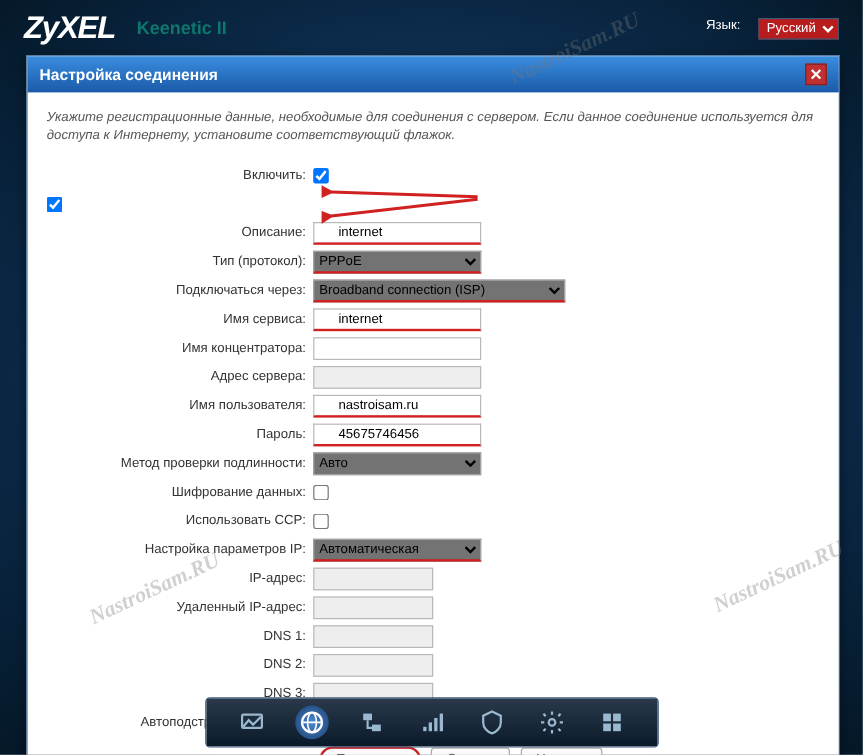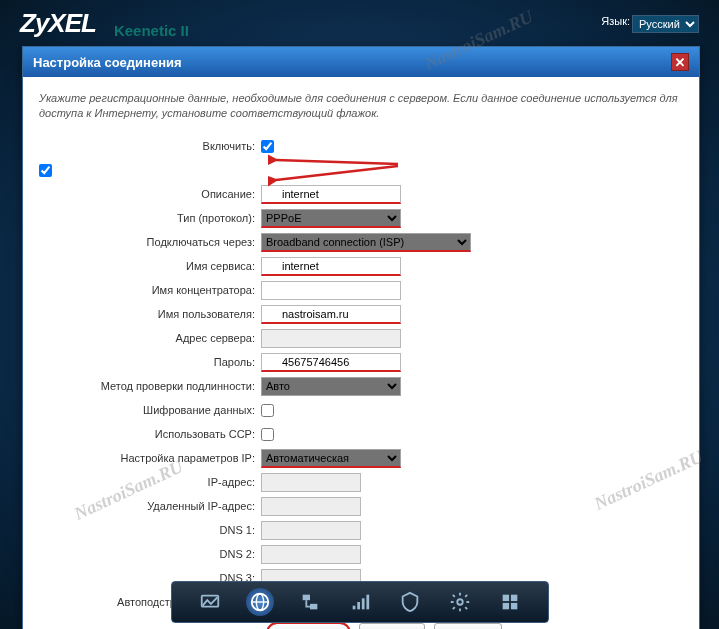--- a/index.html
+++ b/index.html
@@ -9,30 +9,30 @@
   background: radial-gradient(ellipse at center, #2a5a8f 0%, #0a2845 70%, #051828 100%);
   font-size: 12px;
   position: relative;
   overflow: hidden;
 }
 .topbar {
   display: flex; align-items: center; justify-content: space-between;
   padding: 8px 20px 4px 20px;
   color: #fff;
 }
-.logo-area { display: flex; align-items: flex-end; gap: 18px; }
+.logo-area { display: flex; align-items: center; gap: 18px; }
 .logo {
   font-size: 26px; font-weight: bold; font-style: italic;
   color: #fff; letter-spacing: -1px;
 }
 .model { font-size: 15px; color: #0f766e; font-weight: bold; }
 .lang-area { display: flex; gap: 2px; font-size: 11px; }
 .lang-area select {
-  background: #0c4a6e; color: #fff; border: 1px solid #3a5a7a;
-  font-size: 11px; padding: 1px 2px;
+  background: #b91c1c; color: #fff; border: 1px solid #3a5a7a;
+  font-size: 11px; padding: 1px 2px; margin-left: 13px;
 }
 .dialog {
   position: absolute; left: 22px; top: 46px;
   width: 678px; background: #fff;
   border: 1px solid #3a6a9a;
   box-shadow: 0 3px 12px rgba(0,0,0,0.5);
 }
 .dialog-title {
   background: linear-gradient(#3a8de0, #1a5aa8);
   color: #fff; font-size: 13px; font-weight: bold;
@@ -143,26 +143,26 @@
     </div>
     <div class="form-row">
       <label>Имя сервиса:</label>
       <input type="text" class="w-140 underline-red" value="internet" style="">
     </div>
     <div class="form-row">
       <label>Имя концентратора:</label>
       <input type="text" class="w-140" value="" style="">
     </div>
     <div class="form-row">
+      <label>Адрес сервера:</label>
+      <input type="text" class="w-140" disabled="" value="" style="">
+    </div>
+    <div class="form-row">
       <label>Имя пользователя:</label>
       <input type="text" class="w-140 underline-red" value="nastroisam.ru" style="">
-    </div>
-    <div class="form-row">
-      <label>Адрес сервера:</label>
-      <input type="text" class="w-140" disabled="" value="" style="">
     </div>
     <div class="form-row">
       <label>Пароль:</label>
       <input type="text" class="w-140 underline-red" value="45675746456" style="">
     </div>
     <div class="form-row">
       <label>Метод проверки подлинности:</label>
       <select class="w-140"><option>Авто</option></select>
     </div>
     <div class="form-row">

